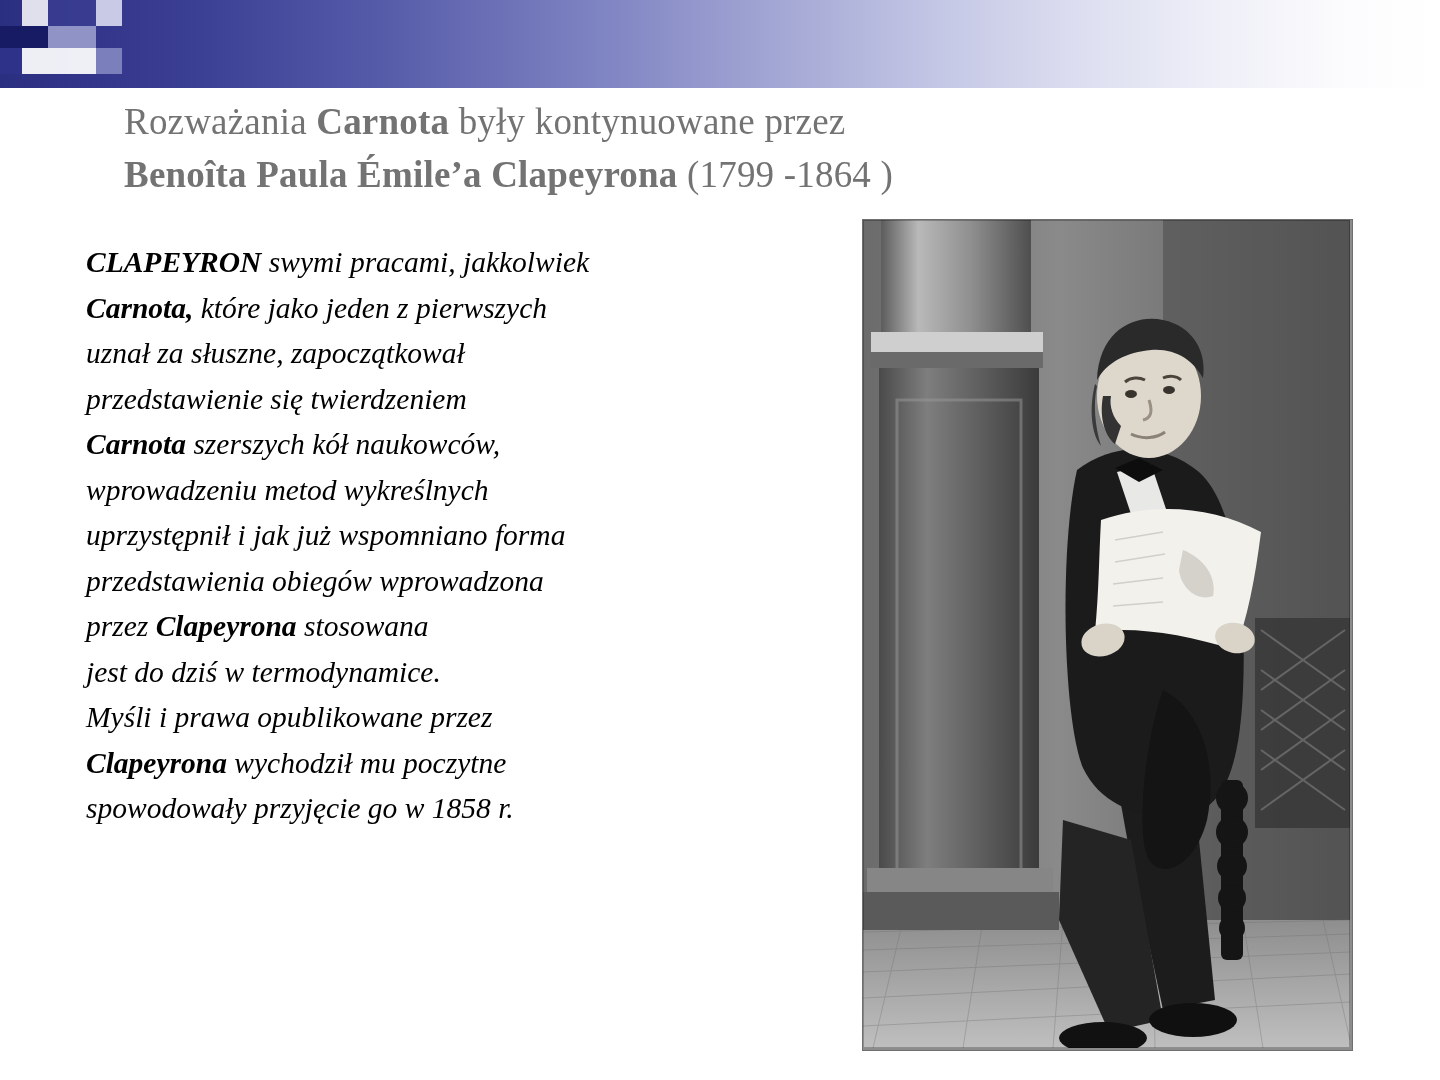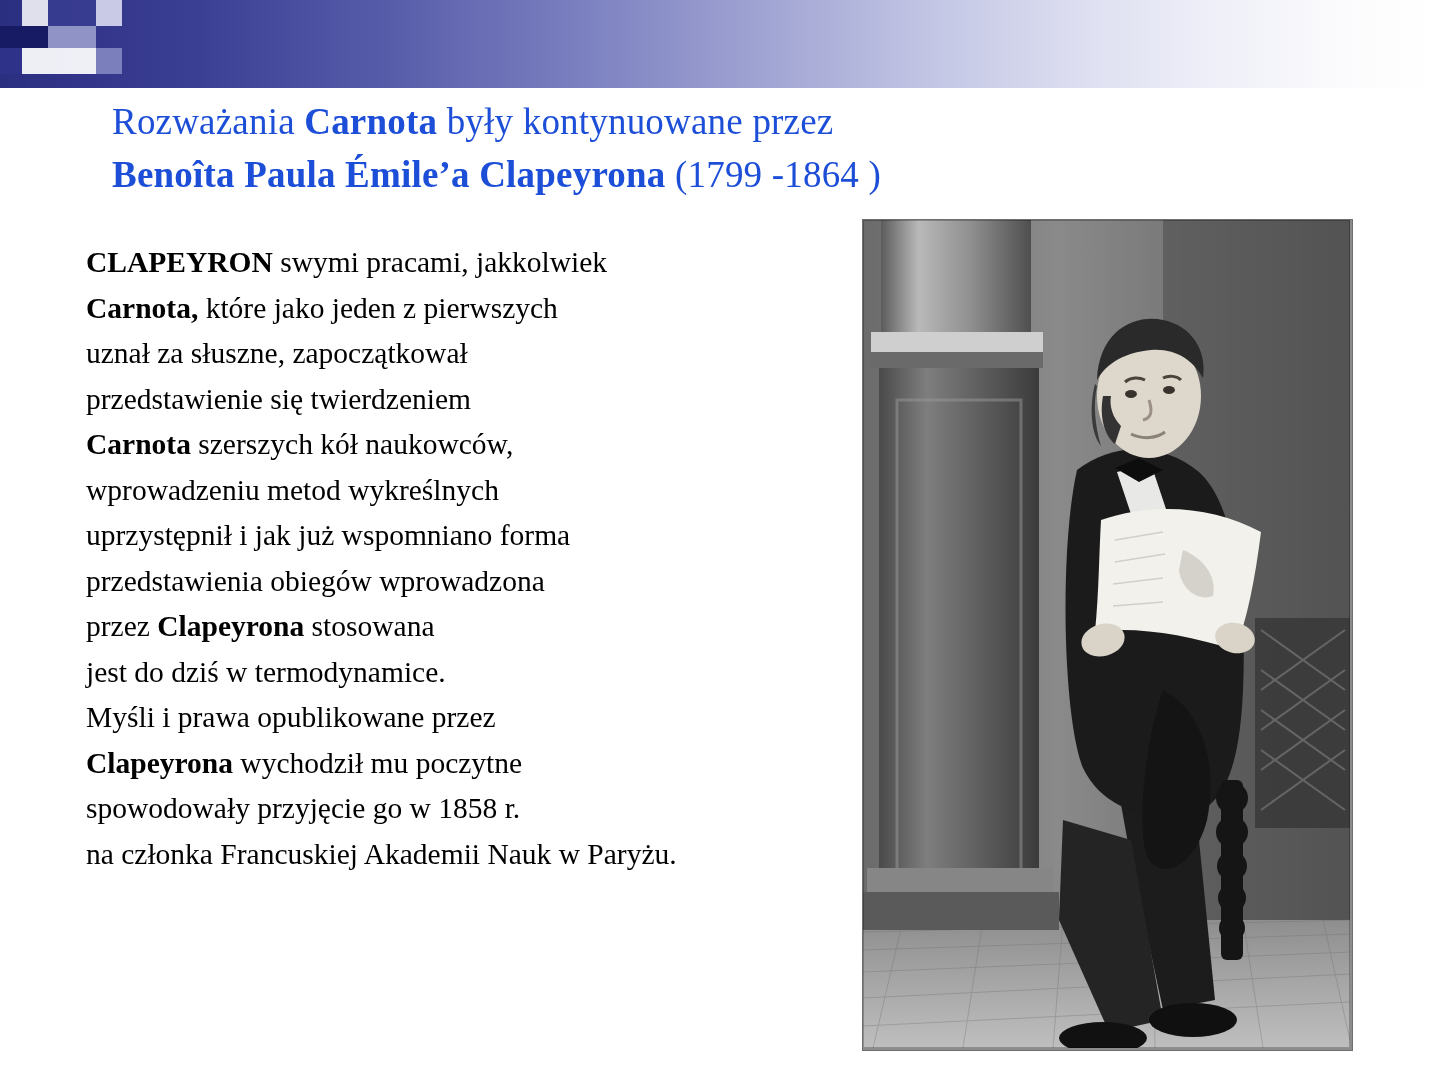--- a/index.html
+++ b/index.html
@@ -43,39 +43,40 @@
   .sq4 { left: 48px; top: 26px; width: 48px; height: 22px; background:#8f93c6; }
   .sq5 { left: 96px; top: 0;   width: 26px; height: 26px; background:#c9cbe6; }
   .sq6 { left: 96px; top: 48px; width: 26px; height: 26px; background:#7b80bd; }
   .sq7 { left: 22px; top: 48px; width: 74px; height: 26px; background:#ffffff; opacity:0.92; }
   .sq8 { left: 0;   top: 48px; width: 22px; height: 26px; background:#2e3288; }
   .sq9 { left: 22px; top: 0;   width: 26px; height: 26px; background:#ffffff; opacity:0.85; }
 
   
   .title {
     position: absolute;
-    left: 112px;
+    left: 124px;
     top: 96px;
     width: 1180px;
     font-size: 37px;
     line-height: 1.42;
-    color: #1d4ed8;
+    color: #737373;
     letter-spacing: 0.2px;
   }
   .title .b { font-weight: bold; }
 
   
   .body-text {
     position: absolute;
     left: 86px;
     top: 240px;
     width: 760px;
     font-size: 29.5px;
     line-height: 45.5px;
     color: #000000;
+    font-style: italic;
   }
   .body-text .line { white-space: nowrap; }
   .body-text .b { font-weight: bold; }
 
   
   .photo {
     position: absolute;
     left: 862px;
     top: 219px;
     width: 489px;
@@ -112,21 +113,20 @@
     <div class="line"><span>przedstawienie się twierdzeniem</span></div>
     <div class="line"><span class="b">Carnota</span><span> szerszych kół naukowców,</span></div>
     <div class="line"><span>wprowadzeniu metod wykreślnych</span></div>
     <div class="line"><span>uprzystępnił i jak już wspomniano forma</span></div>
     <div class="line"><span>przedstawienia obiegów wprowadzona</span></div>
     <div class="line"><span>przez </span><span class="b">Clapeyrona</span><span> stosowana</span></div>
     <div class="line"><span>jest do dziś w termodynamice.</span></div>
     <div class="line"><span>Myśli i prawa opublikowane przez</span></div>
     <div class="line"><span class="b">Clapeyrona</span><span> wychodził mu poczytne</span></div>
     <div class="line"><span>spowodowały przyjęcie go w 1858 r.</span></div>
-    <div class="line"><span>na członka Francuskiej Akademii Nauk w Paryżu.</span></div>
   </div>
 
 <div class="photo">
   <svg width="487" height="828" viewBox="0 0 487 828" xmlns="http://www.w3.org/2000/svg">
     <defs>
       <linearGradient id="wall" x1="0" y1="0" x2="1" y2="0">
         <stop offset="0%" stop-color="#6b6b6b"></stop>
         <stop offset="40%" stop-color="#8a8a8a"></stop>
         <stop offset="100%" stop-color="#5e5e5e"></stop>
       </linearGradient>

